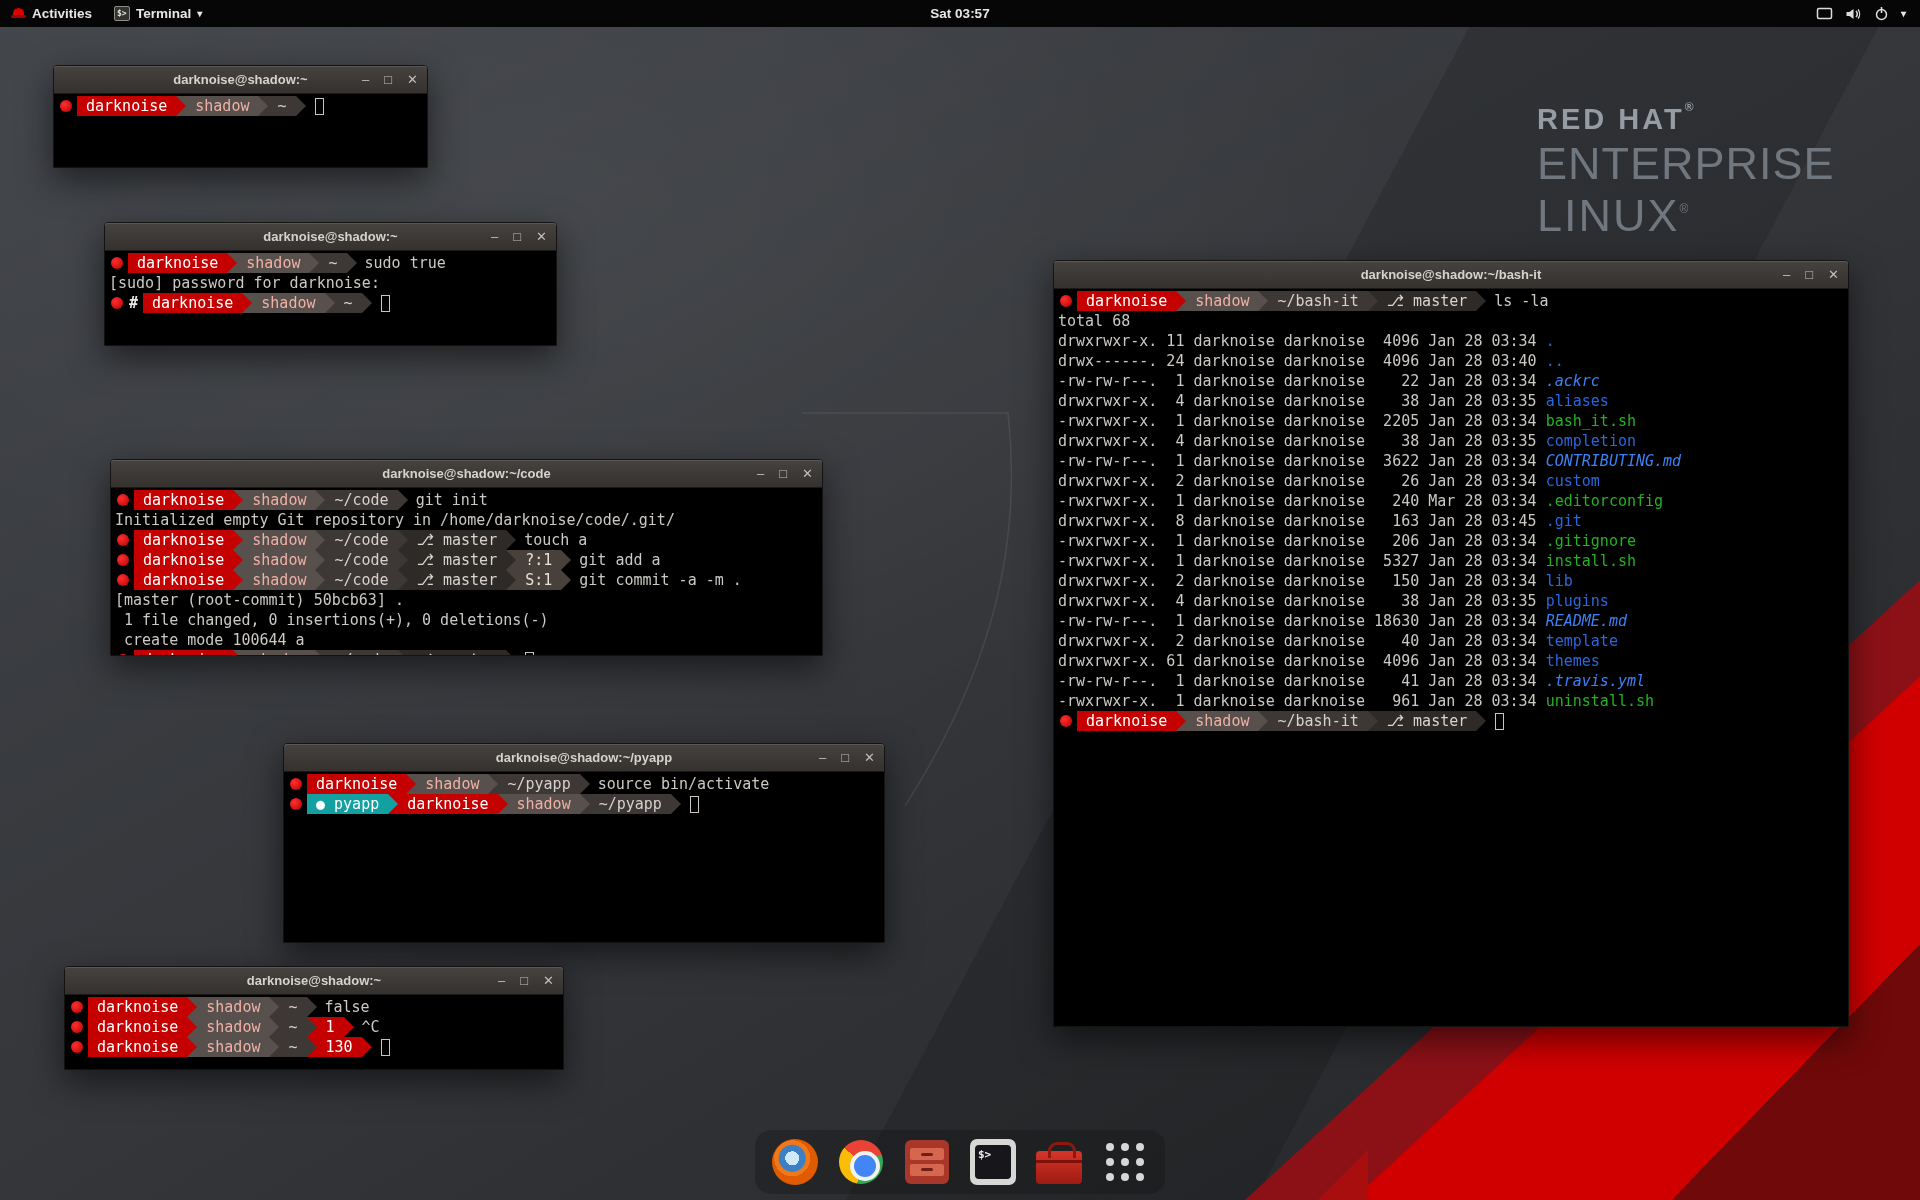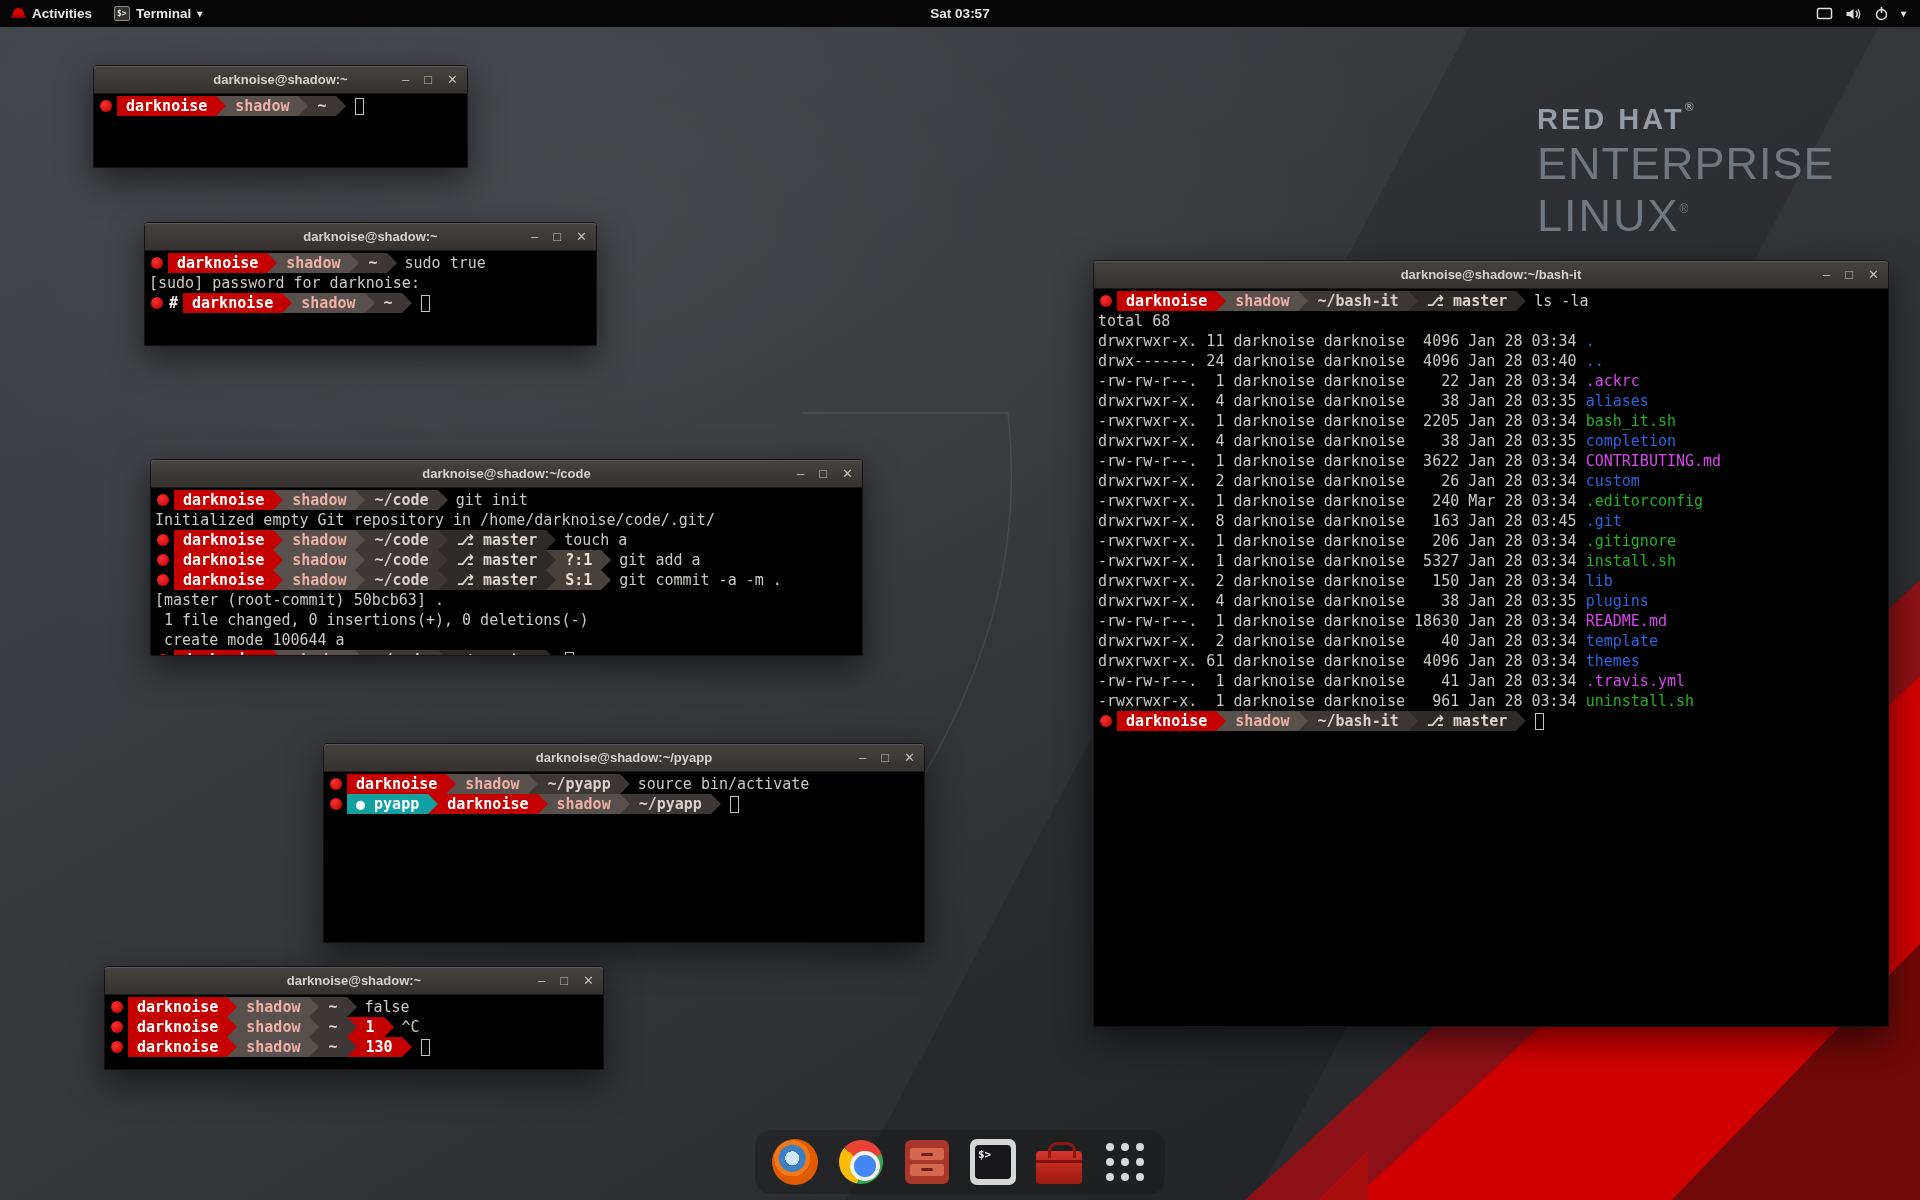--- a/index.html
+++ b/index.html
@@ -33,43 +33,42 @@
                color:#e4e2dc; font:bold 8px/13px "DejaVu Sans Mono", monospace; text-align:left; padding-left:2px; }
   .caret { font-size:10px; }
   .tb-clock { position:absolute; left:50%; transform:translateX(-50%); font-weight:bold; }
   .tb-right { margin-left:auto; display:flex; align-items:center; gap:12px; padding-right:14px; height:100%; }
   .tb-right svg { display:block; }
   
   .twin {
     position:absolute; z-index:10; display:flex; flex-direction:column;
     border:1px solid #151311; border-radius:4px 4px 0 0;
     box-shadow:0 12px 34px rgba(0,0,0,0.55);
-    margin-left:40px;
   }
   .titlebar {
     height:28px; flex:0 0 28px; position:relative;
     background:linear-gradient(#454240, #34312e);
     border-bottom:1px solid #1c1a18; border-radius:3px 3px 0 0;
     box-shadow:inset 0 1px 0 #5a5754;
     color:#d6d2cd; font-size:13px; font-weight:bold;
   }
   .ttitle { position:absolute; left:0; right:0; top:0; line-height:28px; text-align:center; }
   .wbtns { position:absolute; right:9px; top:0; height:28px; display:flex; align-items:center; gap:15px; }
   .wbtn { color:#c3bfba; font-size:13px; line-height:28px; cursor:pointer; font-weight:normal; }
   .tbody {
     flex:1; background:#000; overflow:hidden; padding:2px 4px;
     font:15px/20px "DejaVu Sans Mono", "DejaVu Sans", monospace; color:#ccc9c4;
   }
   .tline { display:flex; align-items:stretch; height:20px; }
   .out { white-space:pre; align-self:center; }
   .fname { white-space:pre; align-self:center; }
   .dir   { color:#2a66dd; }
   .exec  { color:#22b222; }
-  .plain { color:#d946ef; }
-  .seg { display:flex; align-items:center; padding:0 9px; font-weight:bold; white-space:pre; }
+  .plain { color:#3b82f6;font-style:italic; }
+  .seg { display:flex; align-items:center; padding:0 9px; font-weight:normal; white-space:pre; }
   .arr { width:0; height:0; border-top:10px solid transparent; border-bottom:10px solid transparent; border-left:10px solid #000; }
   .phat { width:12px; height:12px; border-radius:50%; align-self:center; margin:0 5px 0 2px; flex:0 0 12px;
           background:radial-gradient(circle at 35% 35%, #ff2f2f, #b60000); }
   .pref { align-self:center; color:#ece9e4; font-weight:bold; padding:0 5px 0 1px; }
   .cmd { align-self:center; white-space:pre; padding-left:8px; color:#ccc9c4; }
   .cursor { width:9px; height:17px; border:1px solid #c8c5c0; align-self:center; margin-left:9px; }
   #win1 { left:53px;  top:65px;  width:375px; height:103px; }
   #win2 { left:104px; top:222px; width:453px; height:124px; }
   #win3 { left:110px; top:459px; width:713px; height:197px; }
   #win4 { left:283px; top:743px; width:602px; height:200px; }

